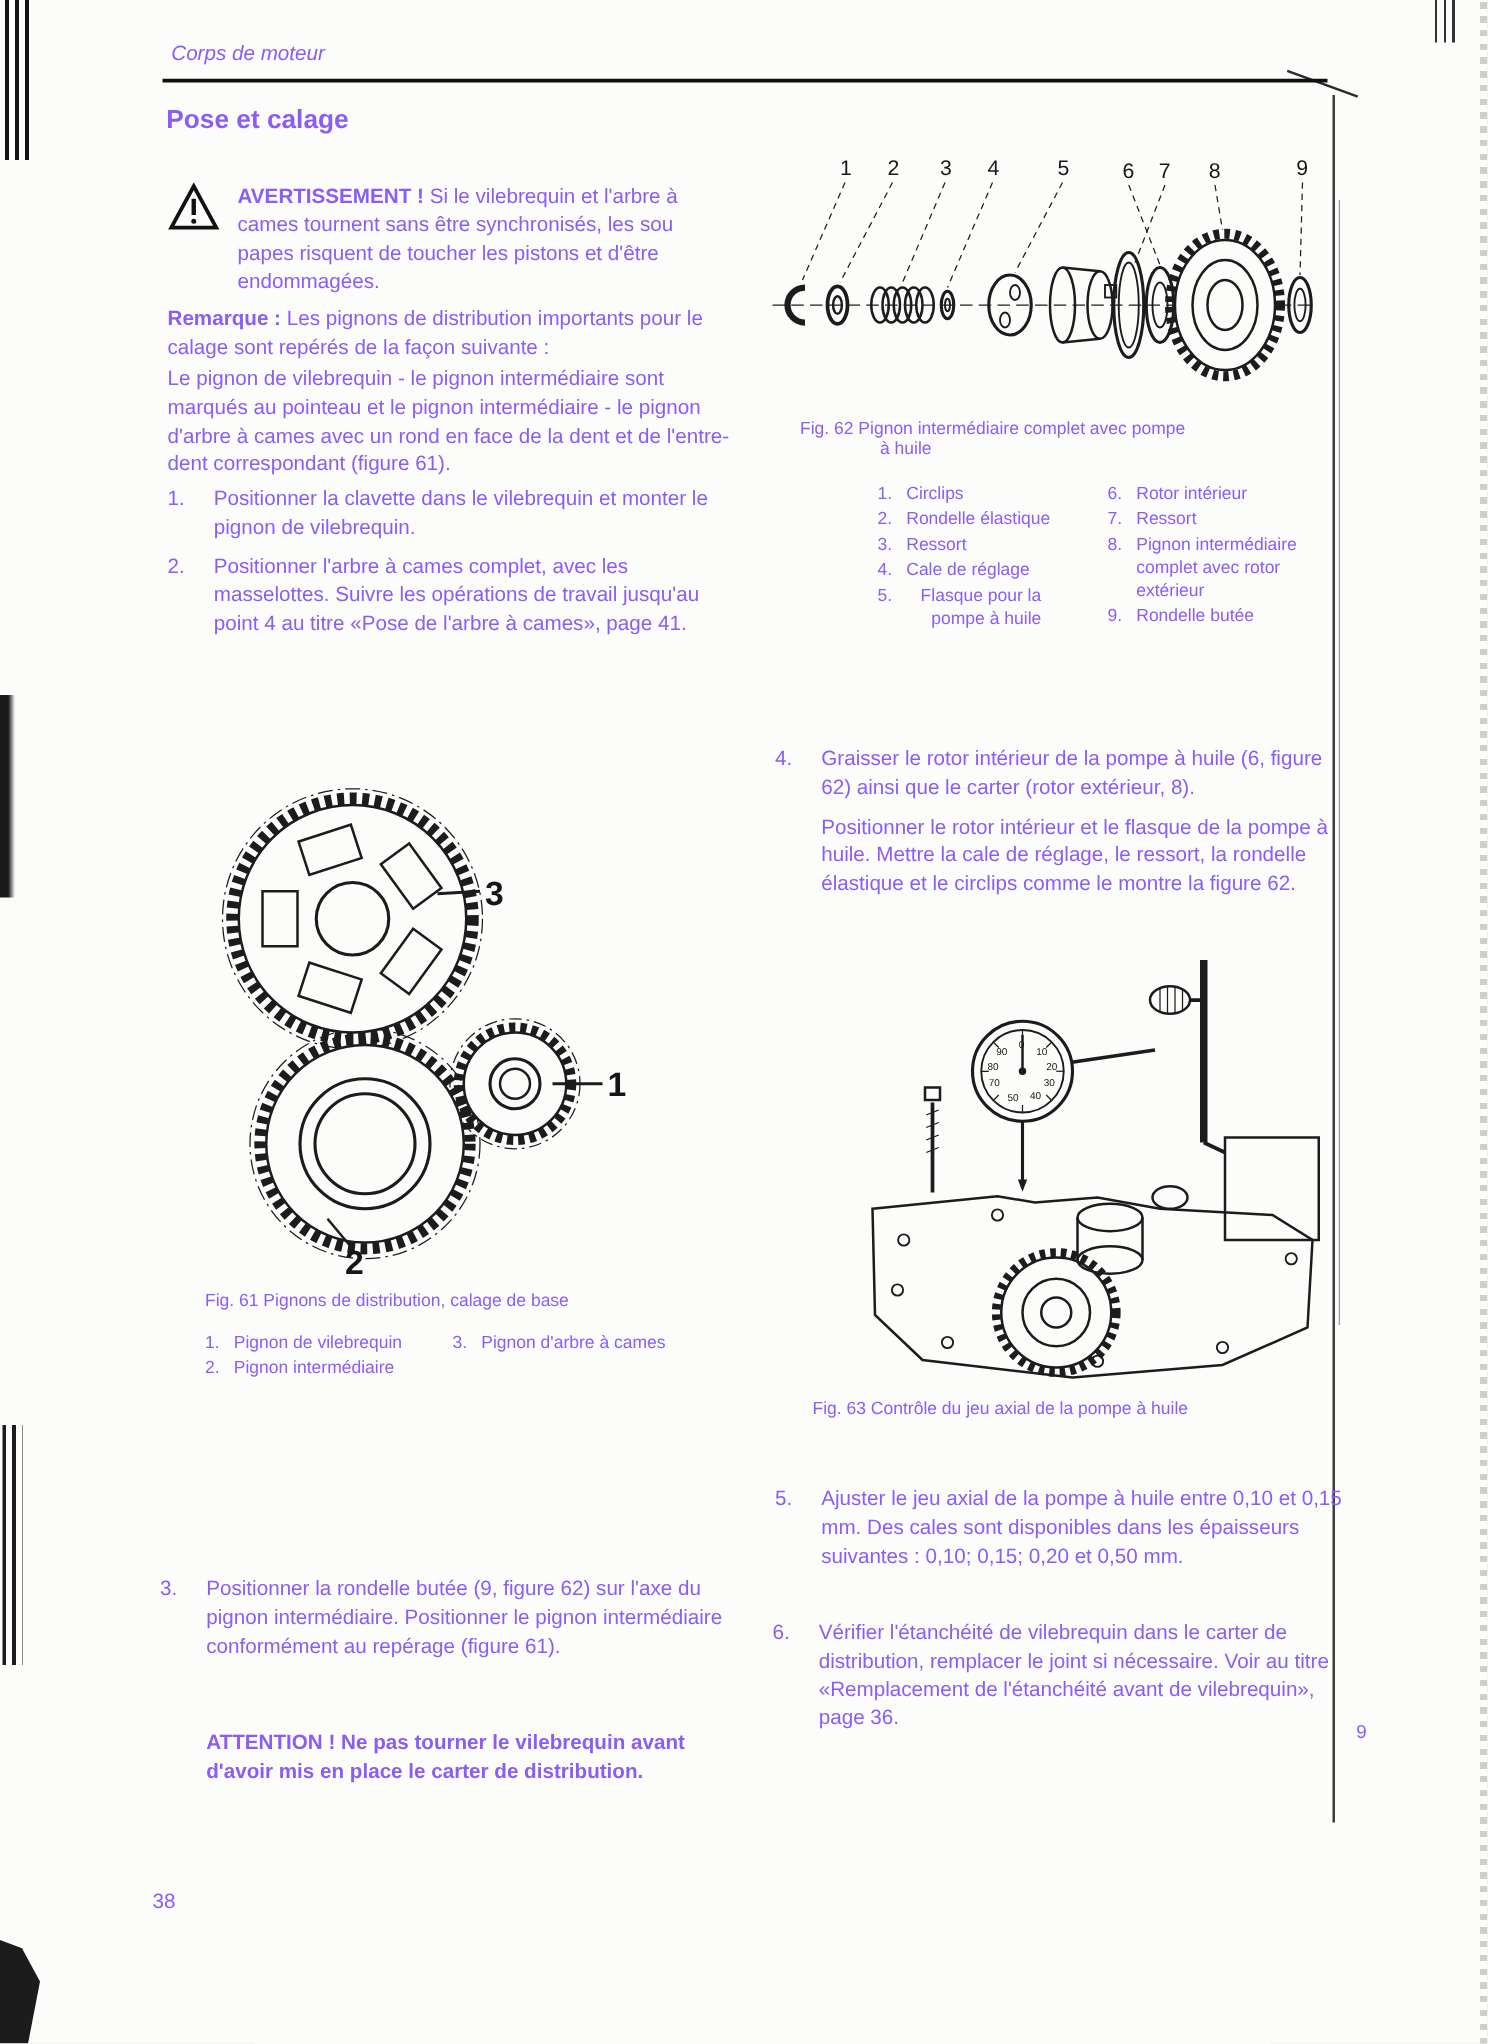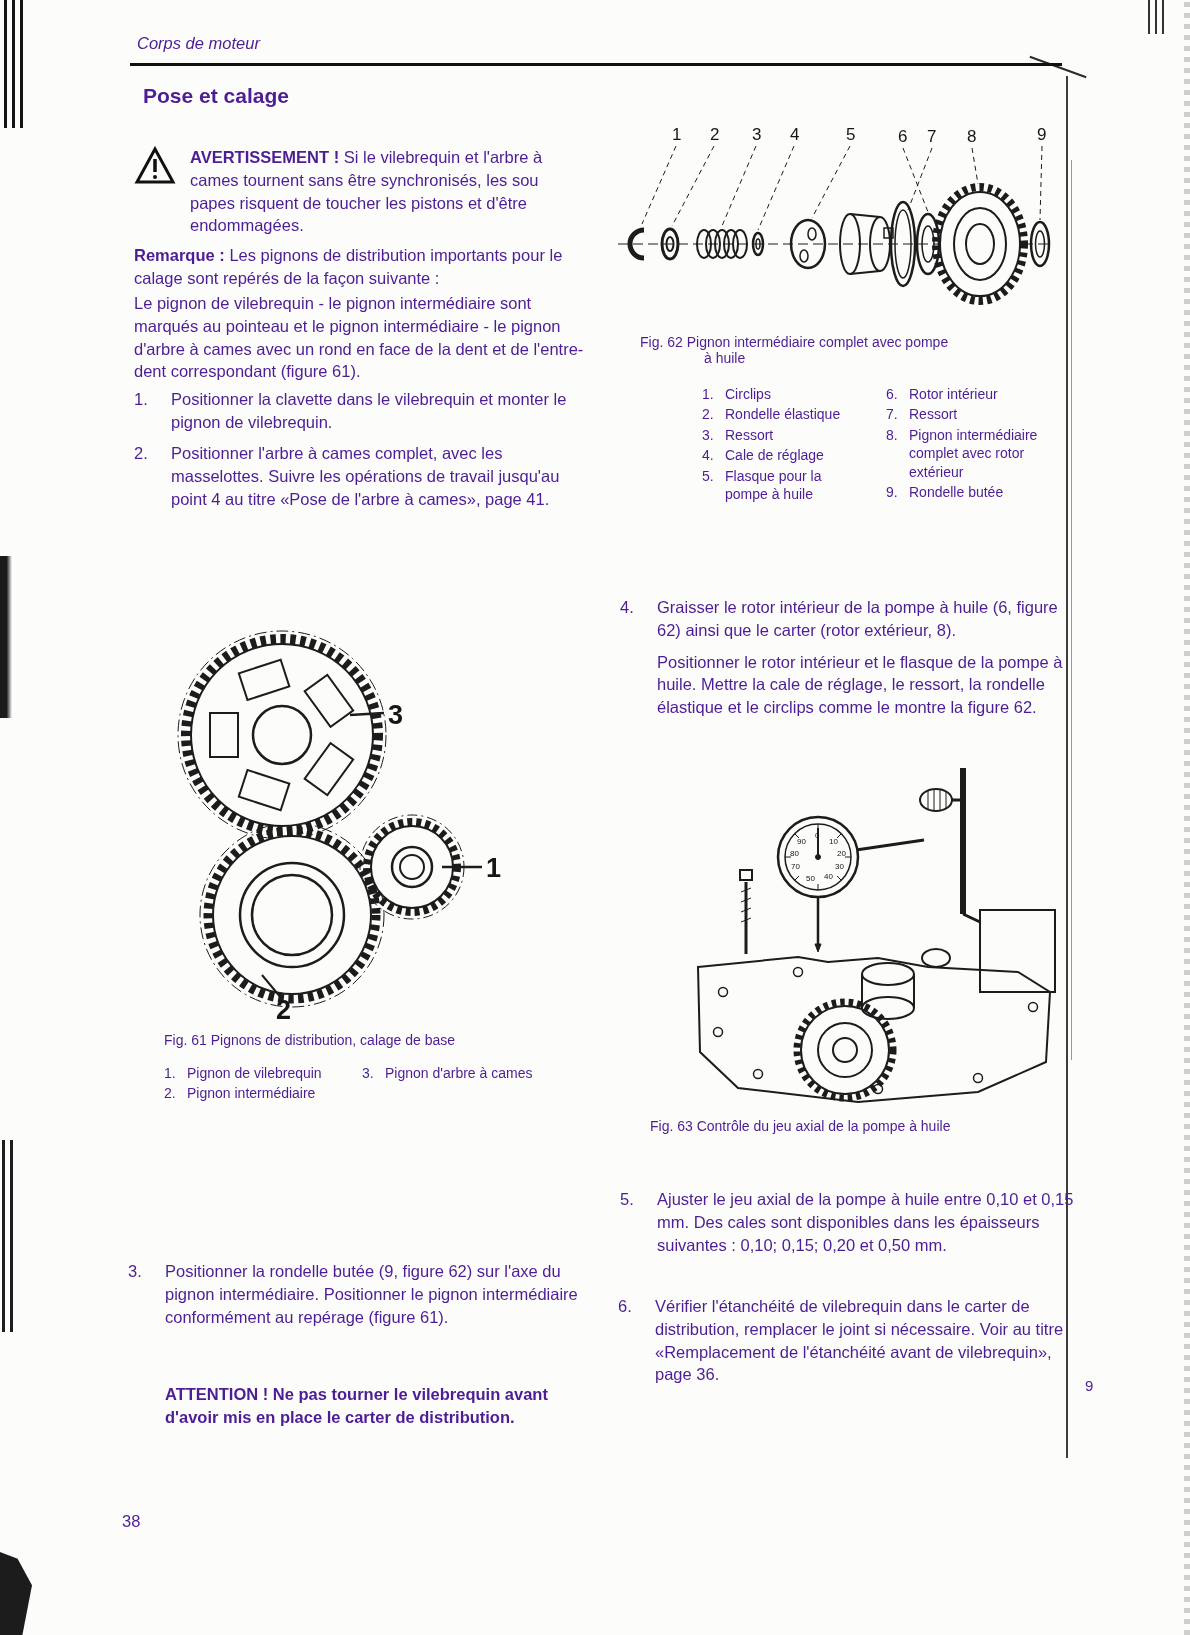--- a/index.html
+++ b/index.html
@@ -2,21 +2,21 @@
 <html><head>
 <meta charset="utf-8">
 <style>
   html,body{margin:0;padding:0;}
   body{background:#e8e8e6;}
   .page{
     position:relative;
     width:1190px;height:1635px;
     background:#fcfcfa;
     font-family:"Liberation Sans", sans-serif;
-    color:#4c1d95;
+    color:#8b5cf6;
     overflow:hidden;
   }
   .abs{position:absolute;}
   .b{font-weight:bold;}
   .it{font-style:italic;}
   .body-text{font-size:16.5px;line-height:1.38;}
   .small-text{font-size:14px;line-height:1.32;}
   .caption{font-size:14px;}
   .step{display:flex;}
   .step .n{flex:0 0 37px;}
@@ -40,21 +40,21 @@
   <div class="abs art" style="left:2px;top:1140px;width:16px;height:192px;background:repeating-linear-gradient(90deg,#1d1d1d 0 3px,transparent 3px 8px);"></div>
   <div class="abs art" style="left:0;top:1552px;width:32px;height:83px;clip-path:polygon(0 0,55% 8%,100% 40%,70% 100%,0 100%);"></div>
   <div class="abs" style="left:1066px;top:76px;width:2px;height:1382px;background:#3d3d3d;"></div>
   <div class="abs" style="left:1071px;top:160px;width:1px;height:900px;background:#999;"></div>
   <div class="abs" style="left:1028px;top:66px;width:60px;height:2px;background:#2a2a2a;transform:rotate(20deg);"></div>
   <div class="abs" style="left:1148px;top:0;width:16px;height:34px;background:repeating-linear-gradient(90deg,#333 0 2px,transparent 2px 7px);"></div>
   <div class="abs" style="left:1184px;top:0;width:6px;height:1635px;background:repeating-linear-gradient(0deg,rgba(0,0,0,0.18) 0 5px,transparent 5px 11px);"></div>
 
   <div class="abs it" style="left:137px;top:34px;font-size:16.5px;">Corps de moteur</div>
   <div class="abs rule" style="left:130px;top:63px;width:932px;height:3px;"></div>
-  <div class="abs b" style="left:143px;top:84px;font-size:21px;">Pose et calage</div>
+  <div class="abs b" style="left:133px;top:84px;font-size:21px;">Pose et calage</div>
 
   <div class="abs body-text" style="left:134px;top:244px;width:430px;">
     <span class="b">Remarque :</span>
     <span>Les pignons de distribution importants pour le calage sont repérés de la façon suivante :</span>
   </div>
 
   <div class="abs body-text" style="left:134px;top:146px;width:456px;display:flex;gap:14px;">
     <span style="flex:0 0 42px;">
       <svg width="42" height="40" viewBox="0 0 42 40">
         <polygon points="21,3 39,36 3,36" fill="none" stroke="#111" stroke-width="3"></polygon>
@@ -168,21 +168,21 @@
     <div class="legend-item">
         <span class="lnum">3.</span>
         <span class="llabel">Ressort</span>
       </div>
     <div class="legend-item">
         <span class="lnum">4.</span>
         <span class="llabel">Cale de réglage</span>
       </div>
     <div class="legend-item">
         <span class="lnum">5.</span>
-        <span class="llabel" style="max-width:108px;">Flasque pour la pompe à huile</span>
+        <span class="llabel" style="max-width:108px;text-align:right;">Flasque pour la pompe à huile</span>
       </div>
   </div>
   <div class="abs small-text" style="left:886px;top:385px;width:172px;">
     <div class="legend-item">
         <span class="lnum">6.</span>
         <span class="llabel">Rotor intérieur</span>
       </div>
     <div class="legend-item">
         <span class="lnum">7.</span>
         <span class="llabel">Ressort</span>

